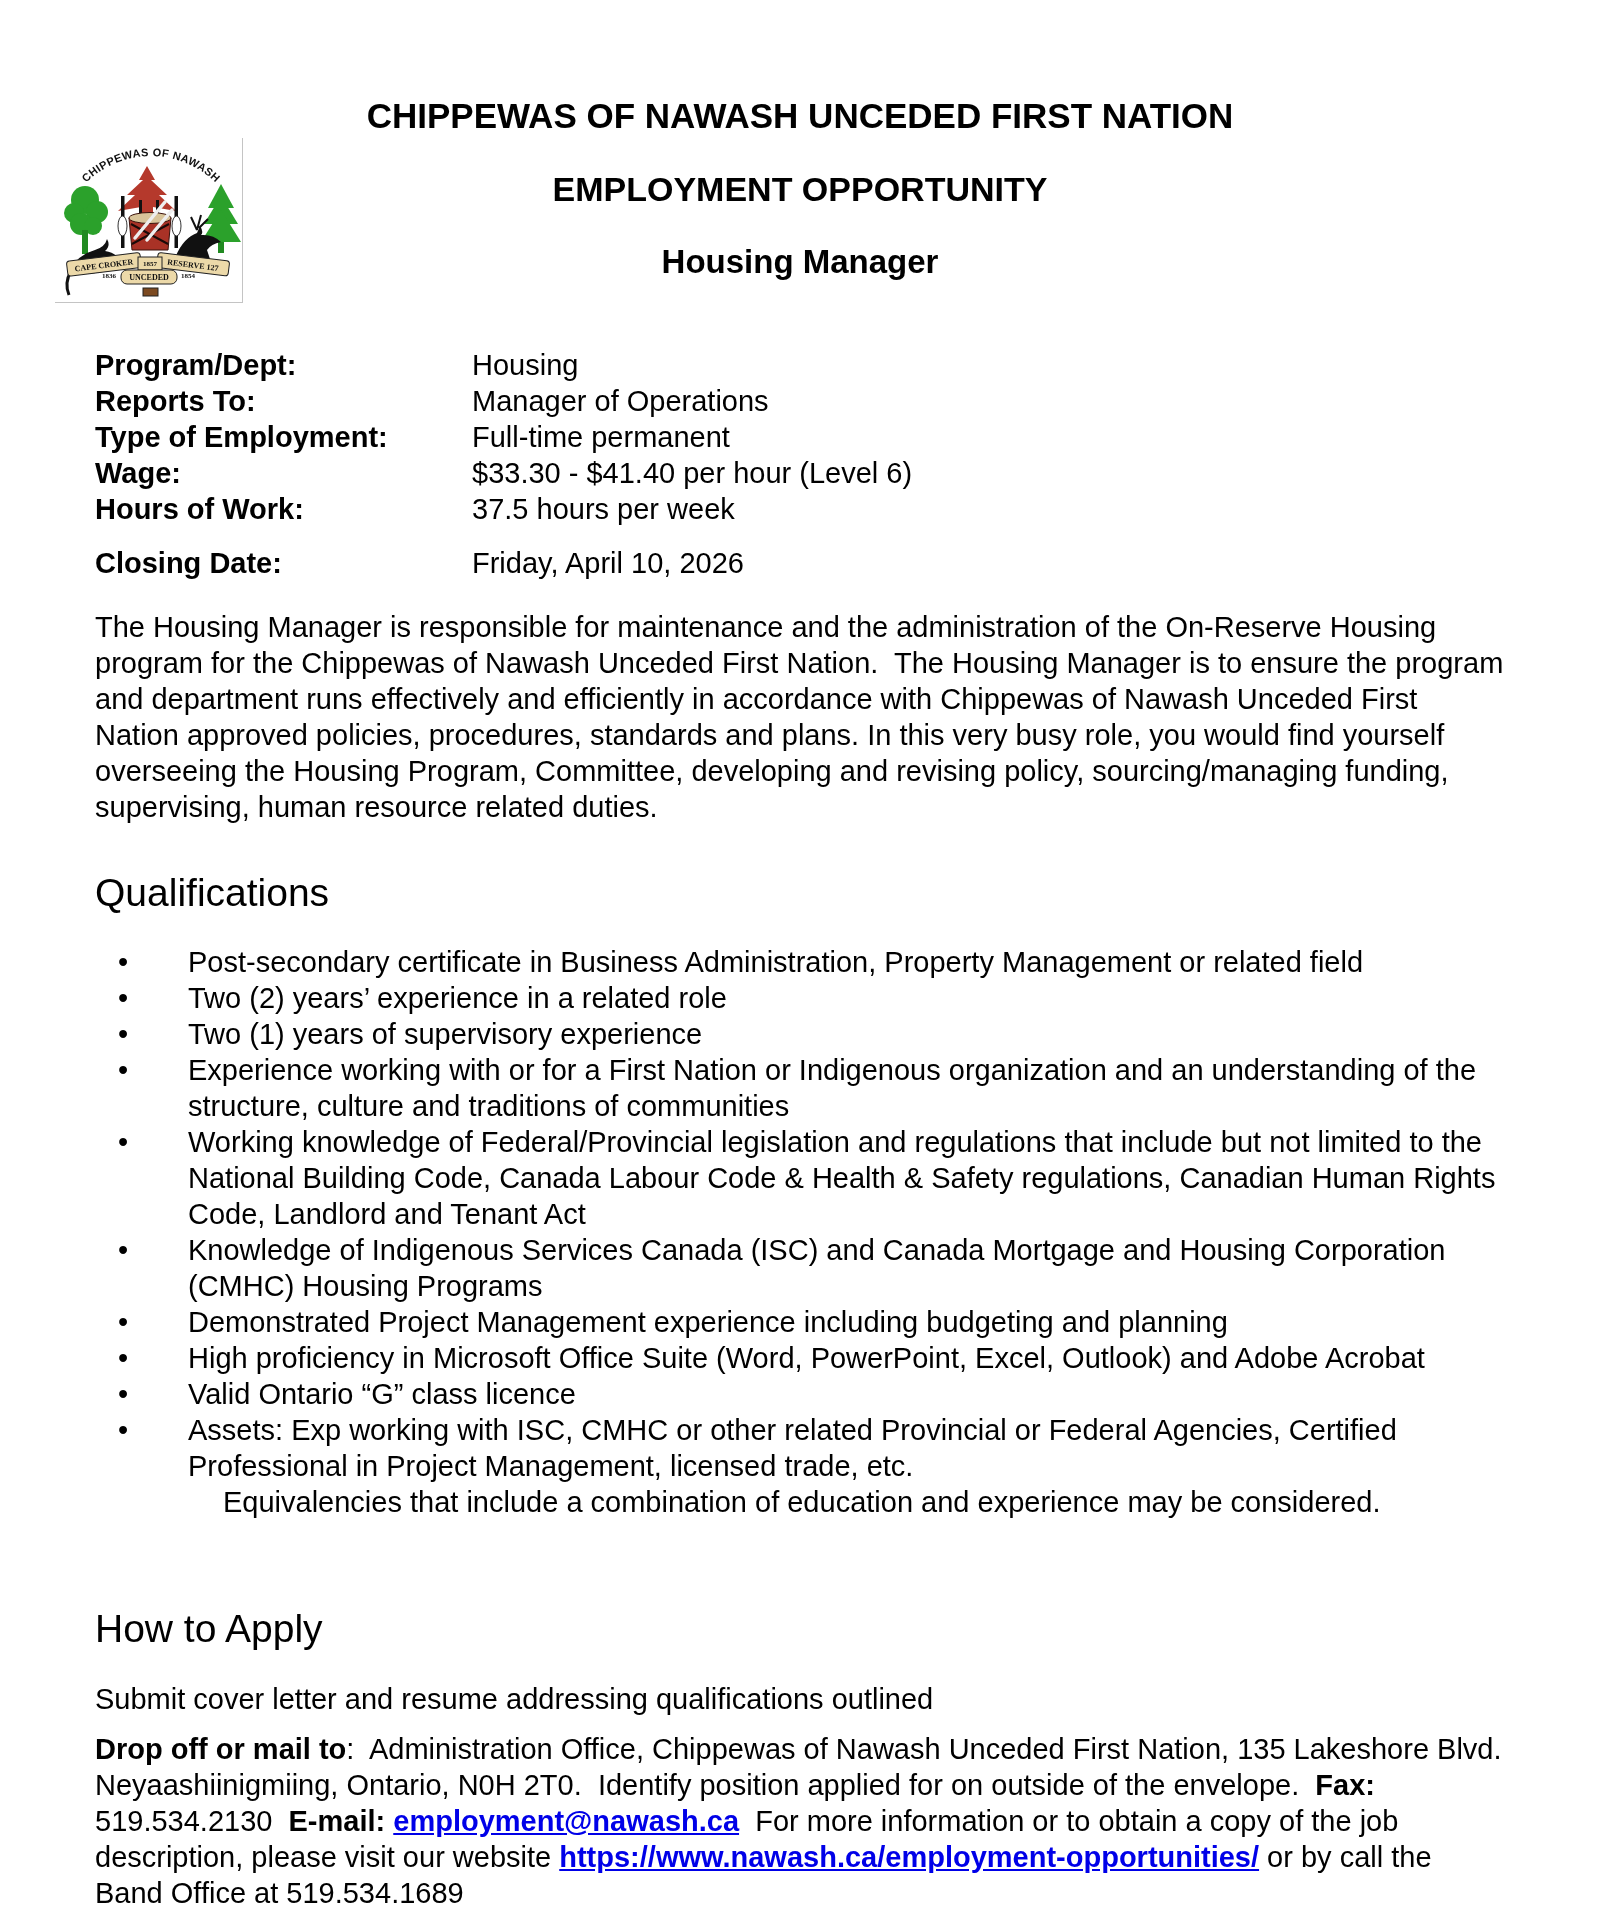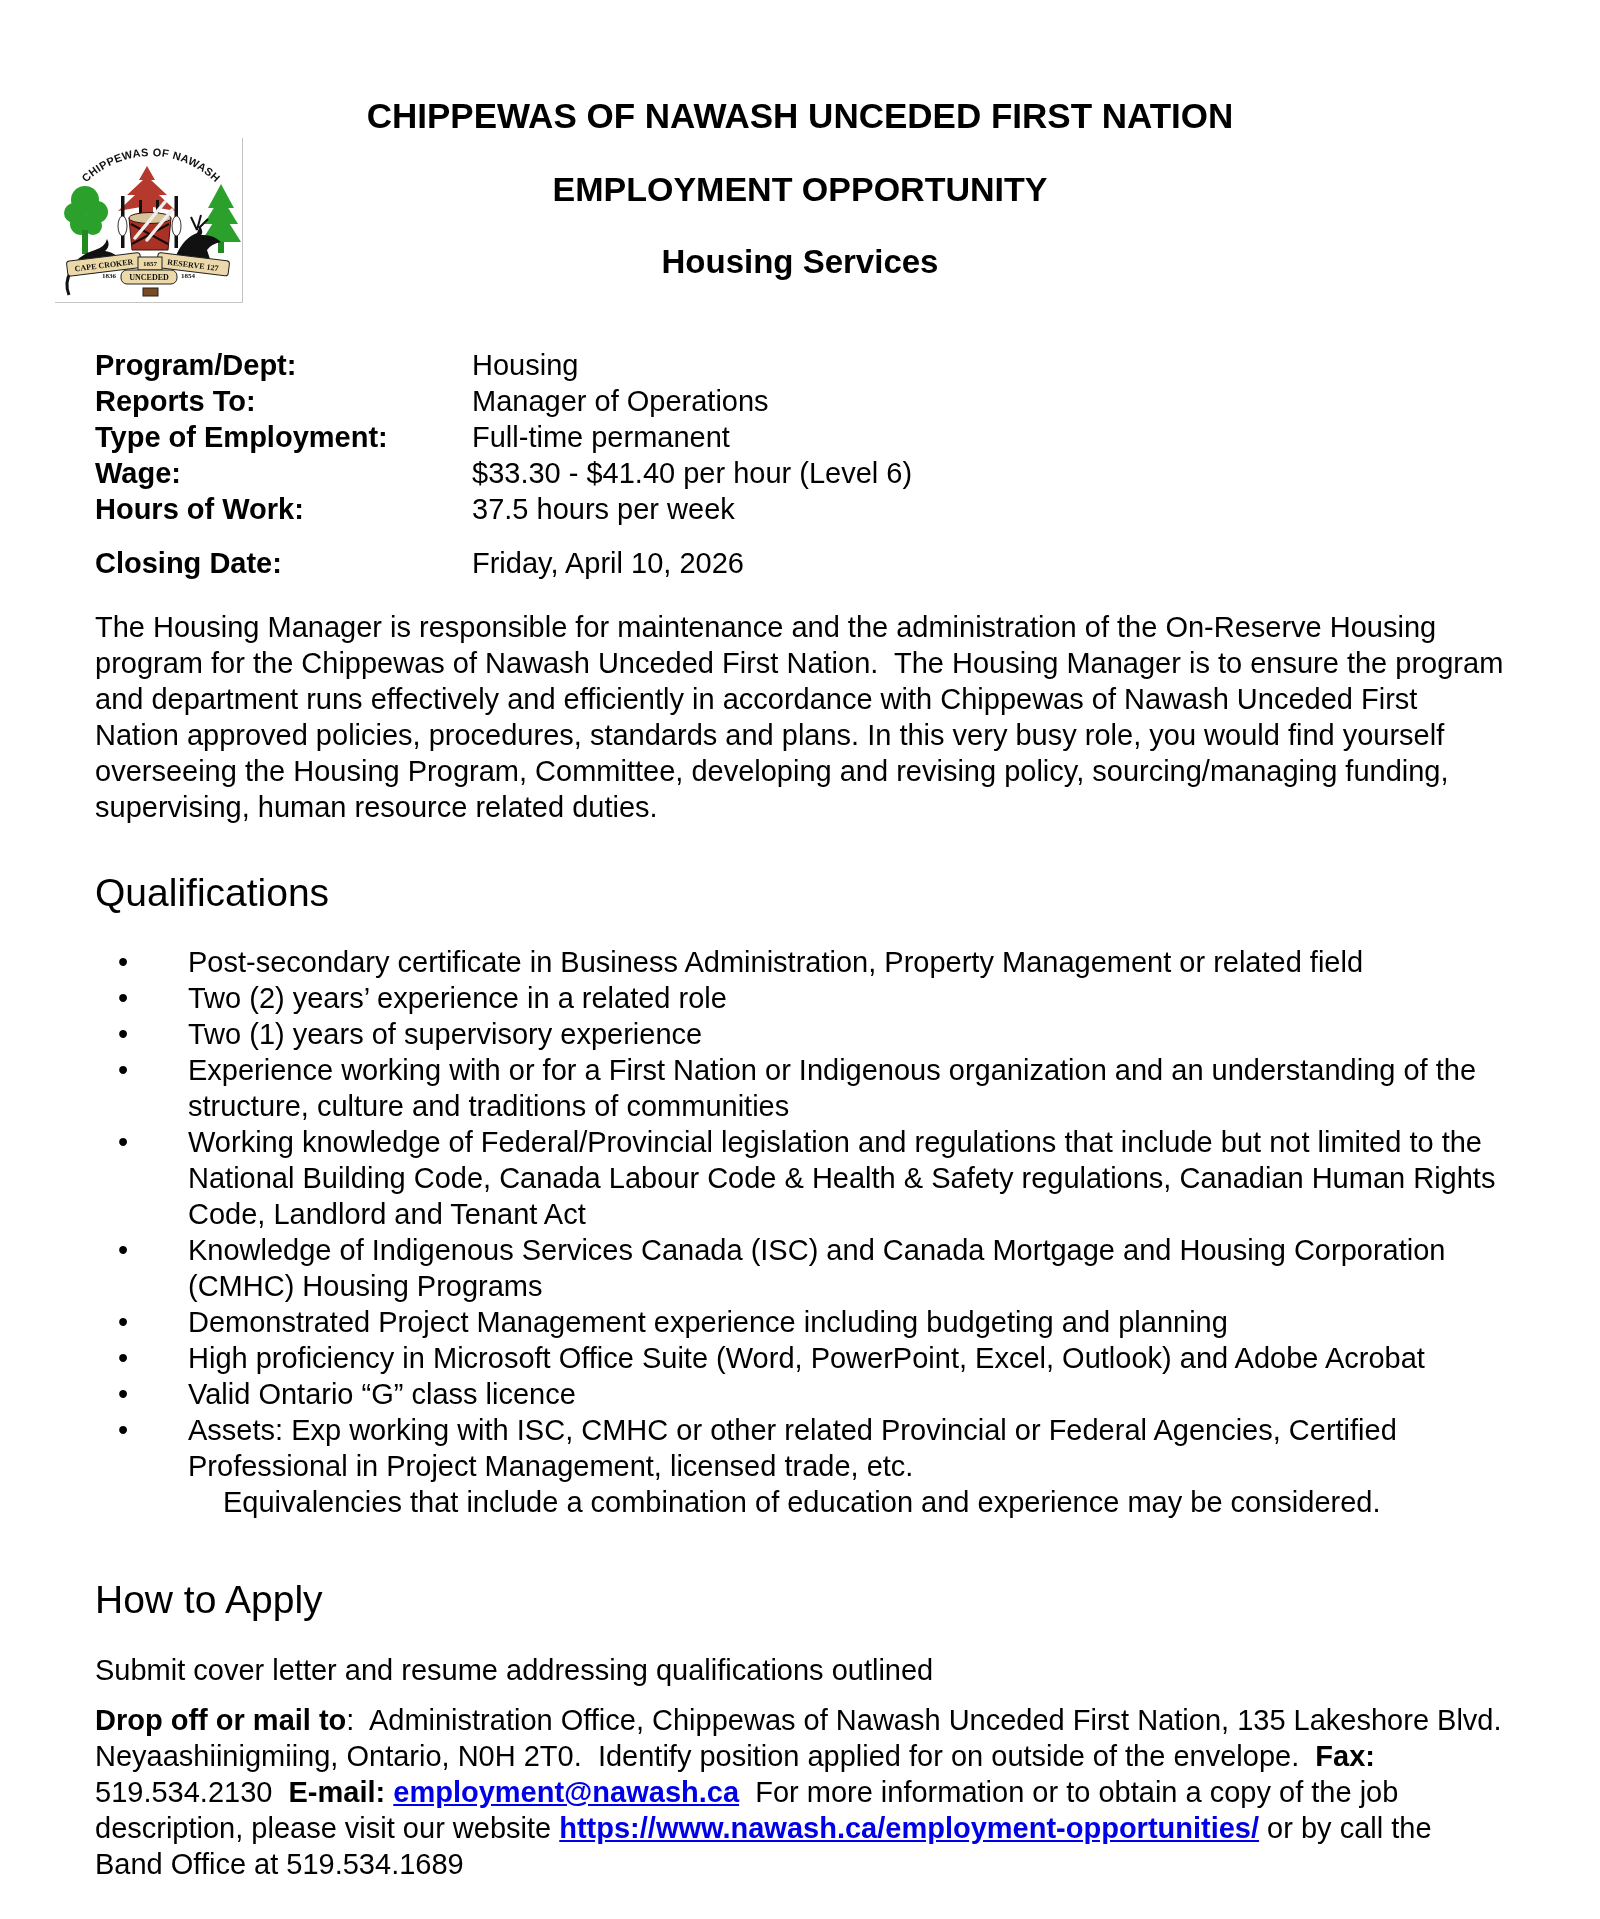--- a/index.html
+++ b/index.html
@@ -34,21 +34,21 @@
   .details { margin-top: 64px; }
   .drow { display: grid; grid-template-columns: 377px 1fr; }
   .drow .lbl { font-weight: bold; }
   .closing { margin-top: 18px; display: grid; grid-template-columns: 377px 378px 1fr; }
   .closing .lbl { font-weight: bold; }
 
   .summary { margin-top: 28px; white-space: pre-wrap; }
 
   .sec-h { font-size: 39px; line-height: 36px; font-weight: normal; }
   .sec-quals { margin-top: 50px; }
-  .sec-apply { margin-top: 62px; }
+  .sec-apply { margin-top: 91px; }
 
   ul.quals { list-style: none; margin-top: 33px; }
   ul.quals li { position: relative; padding-left: 93px; }
   ul.quals li::before {
     content: "\2022";
     position: absolute; left: 23px; top: 0;
     font-size: 29px;
   }
 
   .equiv { margin-left: 128px; }
@@ -135,21 +135,21 @@
         <text x="94" y="142" font-size="8" font-weight="bold" text-anchor="middle" fill="#111111">UNCEDED</text>
         <text x="54" y="140" font-size="7" font-weight="bold" text-anchor="middle" fill="#111111">1836</text>
         <text x="133" y="140" font-size="7" font-weight="bold" text-anchor="middle" fill="#111111">1854</text>
         <rect x="88" y="150" width="15" height="8" fill="#7c4a21" stroke="#222222" stroke-width="1"></rect>
       </g>
     </svg>
   </div>
 
   <h1 class="org center">CHIPPEWAS OF NAWASH UNCEDED FIRST NATION</h1>
   <h2 class="sub center">EMPLOYMENT OPPORTUNITY</h2>
-  <h3 class="pos center">Housing Services</h3>
+  <h3 class="pos center">Housing Manager</h3>
 
   <section class="details">
     <div class="drow">
       <span class="lbl">Program/Dept:</span>
       <span class="val">Housing</span>
     </div>
     <div class="drow">
       <span class="lbl">Reports To:</span>
       <span class="val">Manager of Operations</span>
     </div>

